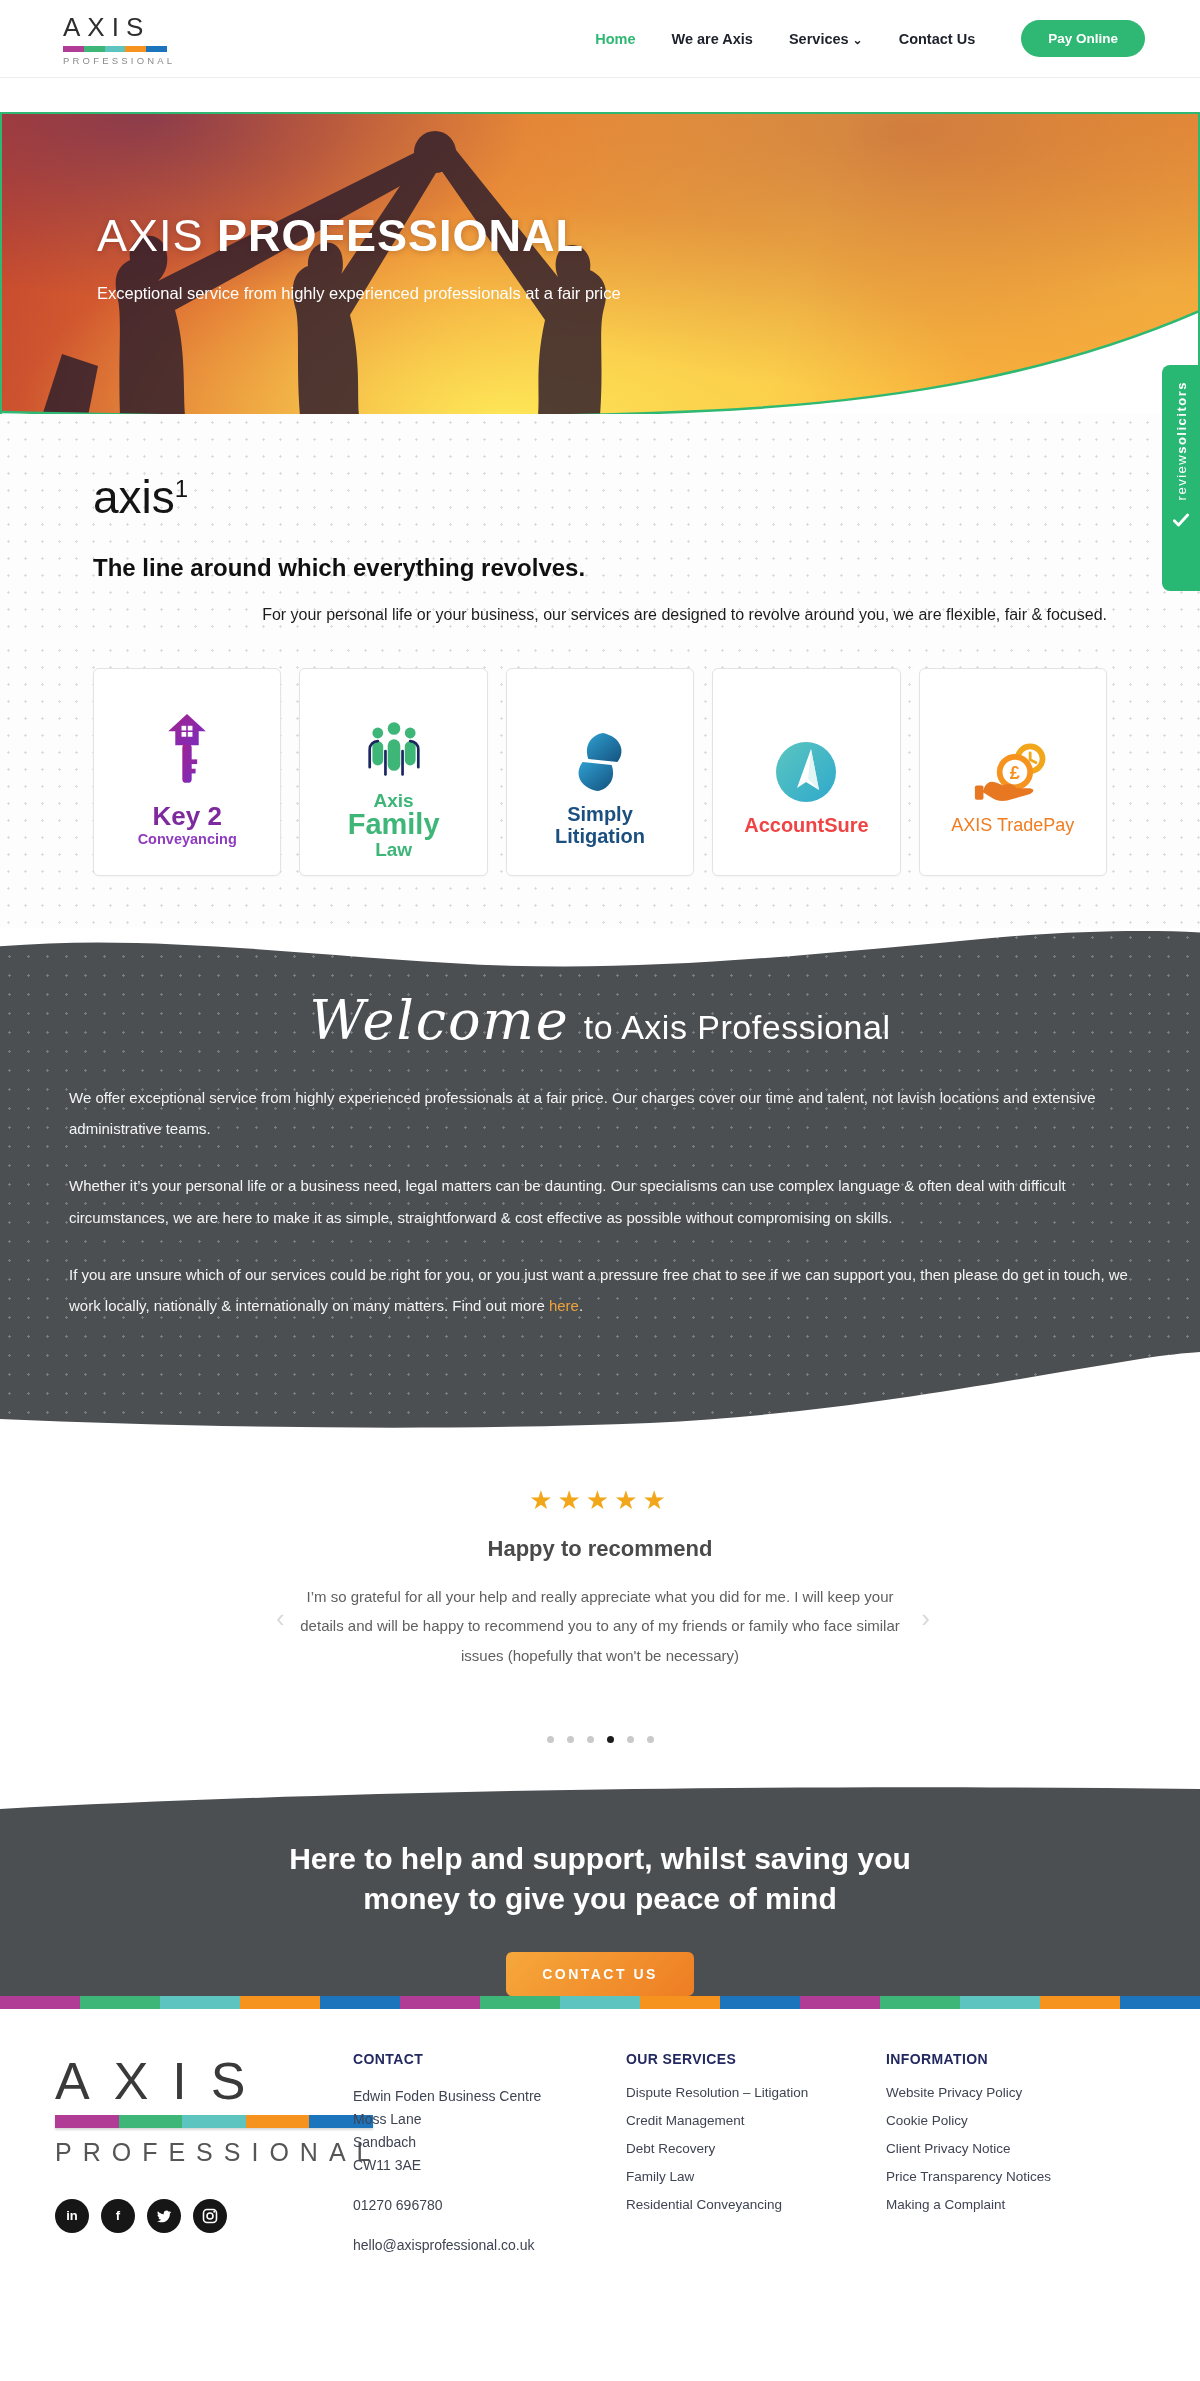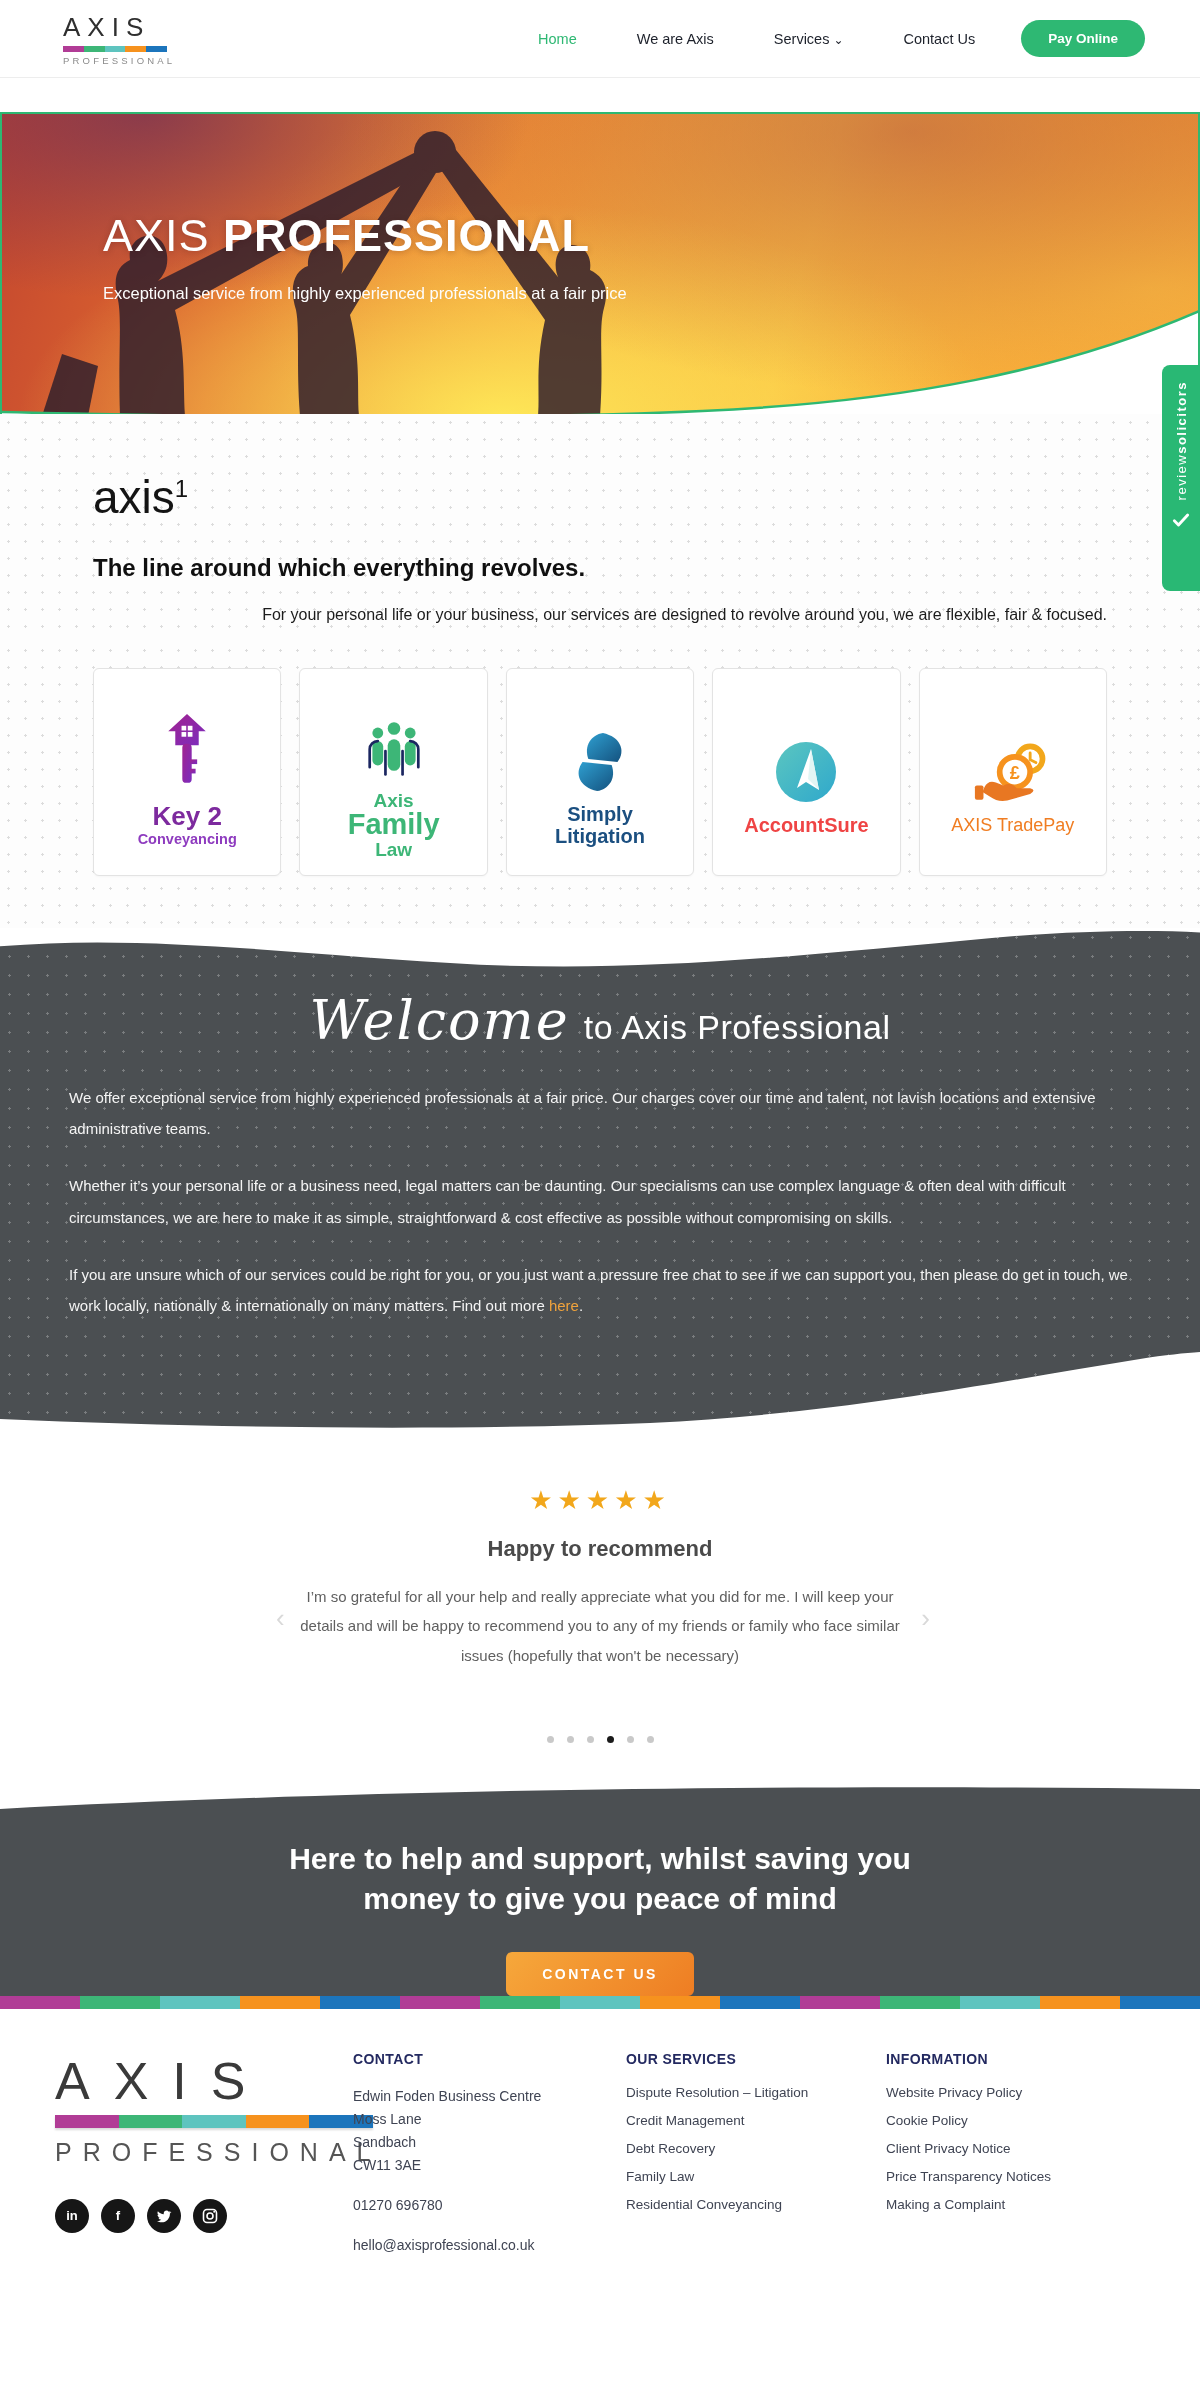--- a/index.html
+++ b/index.html
@@ -8,38 +8,38 @@
 
   
   header { height:78px; border-bottom:1px solid #ededed; background:#fff; position:relative; z-index:5; }
   .header-inner { max-width:1150px; margin:0 auto; height:100%; display:flex; align-items:center; justify-content:space-between; padding:0 30px 0 38px; }
   .logo { cursor:pointer; }
   .logo-axis { font-size:26px; letter-spacing:7px; font-weight:400; color:#2f2f2f; }
   .logo-bar { display:flex; width:104px; height:6px; margin:3px 0 3px 0; }
   .logo-bar span { flex:1; }
   .logo-prof { font-size:9.5px; letter-spacing:3.2px; color:#8a8a8a; }
   nav { display:flex; align-items:center; gap:36px; }
-  .nav-item { font-size:14.5px; font-weight:400; color:#1d212b; cursor:pointer;margin-left:24px; }
+  .nav-item { font-size:14.5px; font-weight:700; color:#1d212b; cursor:pointer; }
   .nav-item.active { color:#2eb873; }
   .nav-item .chev { font-size:12px; color:#1d212b; margin-left:4px; }
   .pay-btn { background:#2eb873; color:#fff; font-size:13.5px; font-weight:700; padding:11px 27px; border-radius:999px; border:none; cursor:pointer; margin-left:10px; }
 
   
   .hero-gap { height:34px; background:#fff; }
   .hero { position:relative; height:302px; overflow:hidden; border:2px solid #2eb872; border-bottom:none;
     background:
       radial-gradient(ellipse 620px 300px at 12% 0%, rgba(96,42,92,.62), transparent 62%),
       radial-gradient(ellipse 900px 420px at 76% 6%, rgba(176,78,62,.55), transparent 62%),
       radial-gradient(ellipse 760px 340px at 42% 102%, rgba(255,238,90,.92), transparent 64%),
       radial-gradient(ellipse 1300px 520px at 96% 58%, rgba(255,196,66,.85), transparent 70%),
       linear-gradient(105deg, #c4472f 0%, #e06a2f 22%, #f09035 46%, #f6b742 66%, #ef8c2e 85%, #e3702a 100%);
   }
   .hero-sil { position:absolute; left:0; top:0; width:1200px; height:302px; }
   .hero-curve { position:absolute; left:-2px; bottom:-1px; width:1204px; height:302px; }
-  .hero-text { position:absolute; left:101px; top:96px; z-index:3; }
+  .hero-text { position:absolute; left:95px; top:96px; z-index:3; }
   .hero-title { font-size:45px; color:#fff; letter-spacing:1px; font-weight:300; text-shadow:0 1px 6px rgba(60,20,20,.25); }
   .hero-title b { font-weight:800; }
   .hero-sub { margin-top:22px; font-size:16.5px; color:#fdfdfd; font-weight:400; }
 
   
   .review-badge { position:absolute; right:0; top:365px; width:38px; height:226px; background:#29b874; border-radius:8px 0 0 8px; z-index:9; display:flex; flex-direction:column; align-items:center; justify-content:flex-start; padding:16px 0 12px; cursor:pointer; }
   .review-badge .vtext { writing-mode:vertical-rl; transform:rotate(180deg); color:#fff; font-size:13px; letter-spacing:1.5px; }
   .review-badge .vtext b { font-weight:800; }
   .review-badge svg { margin-top:10px; }
 

